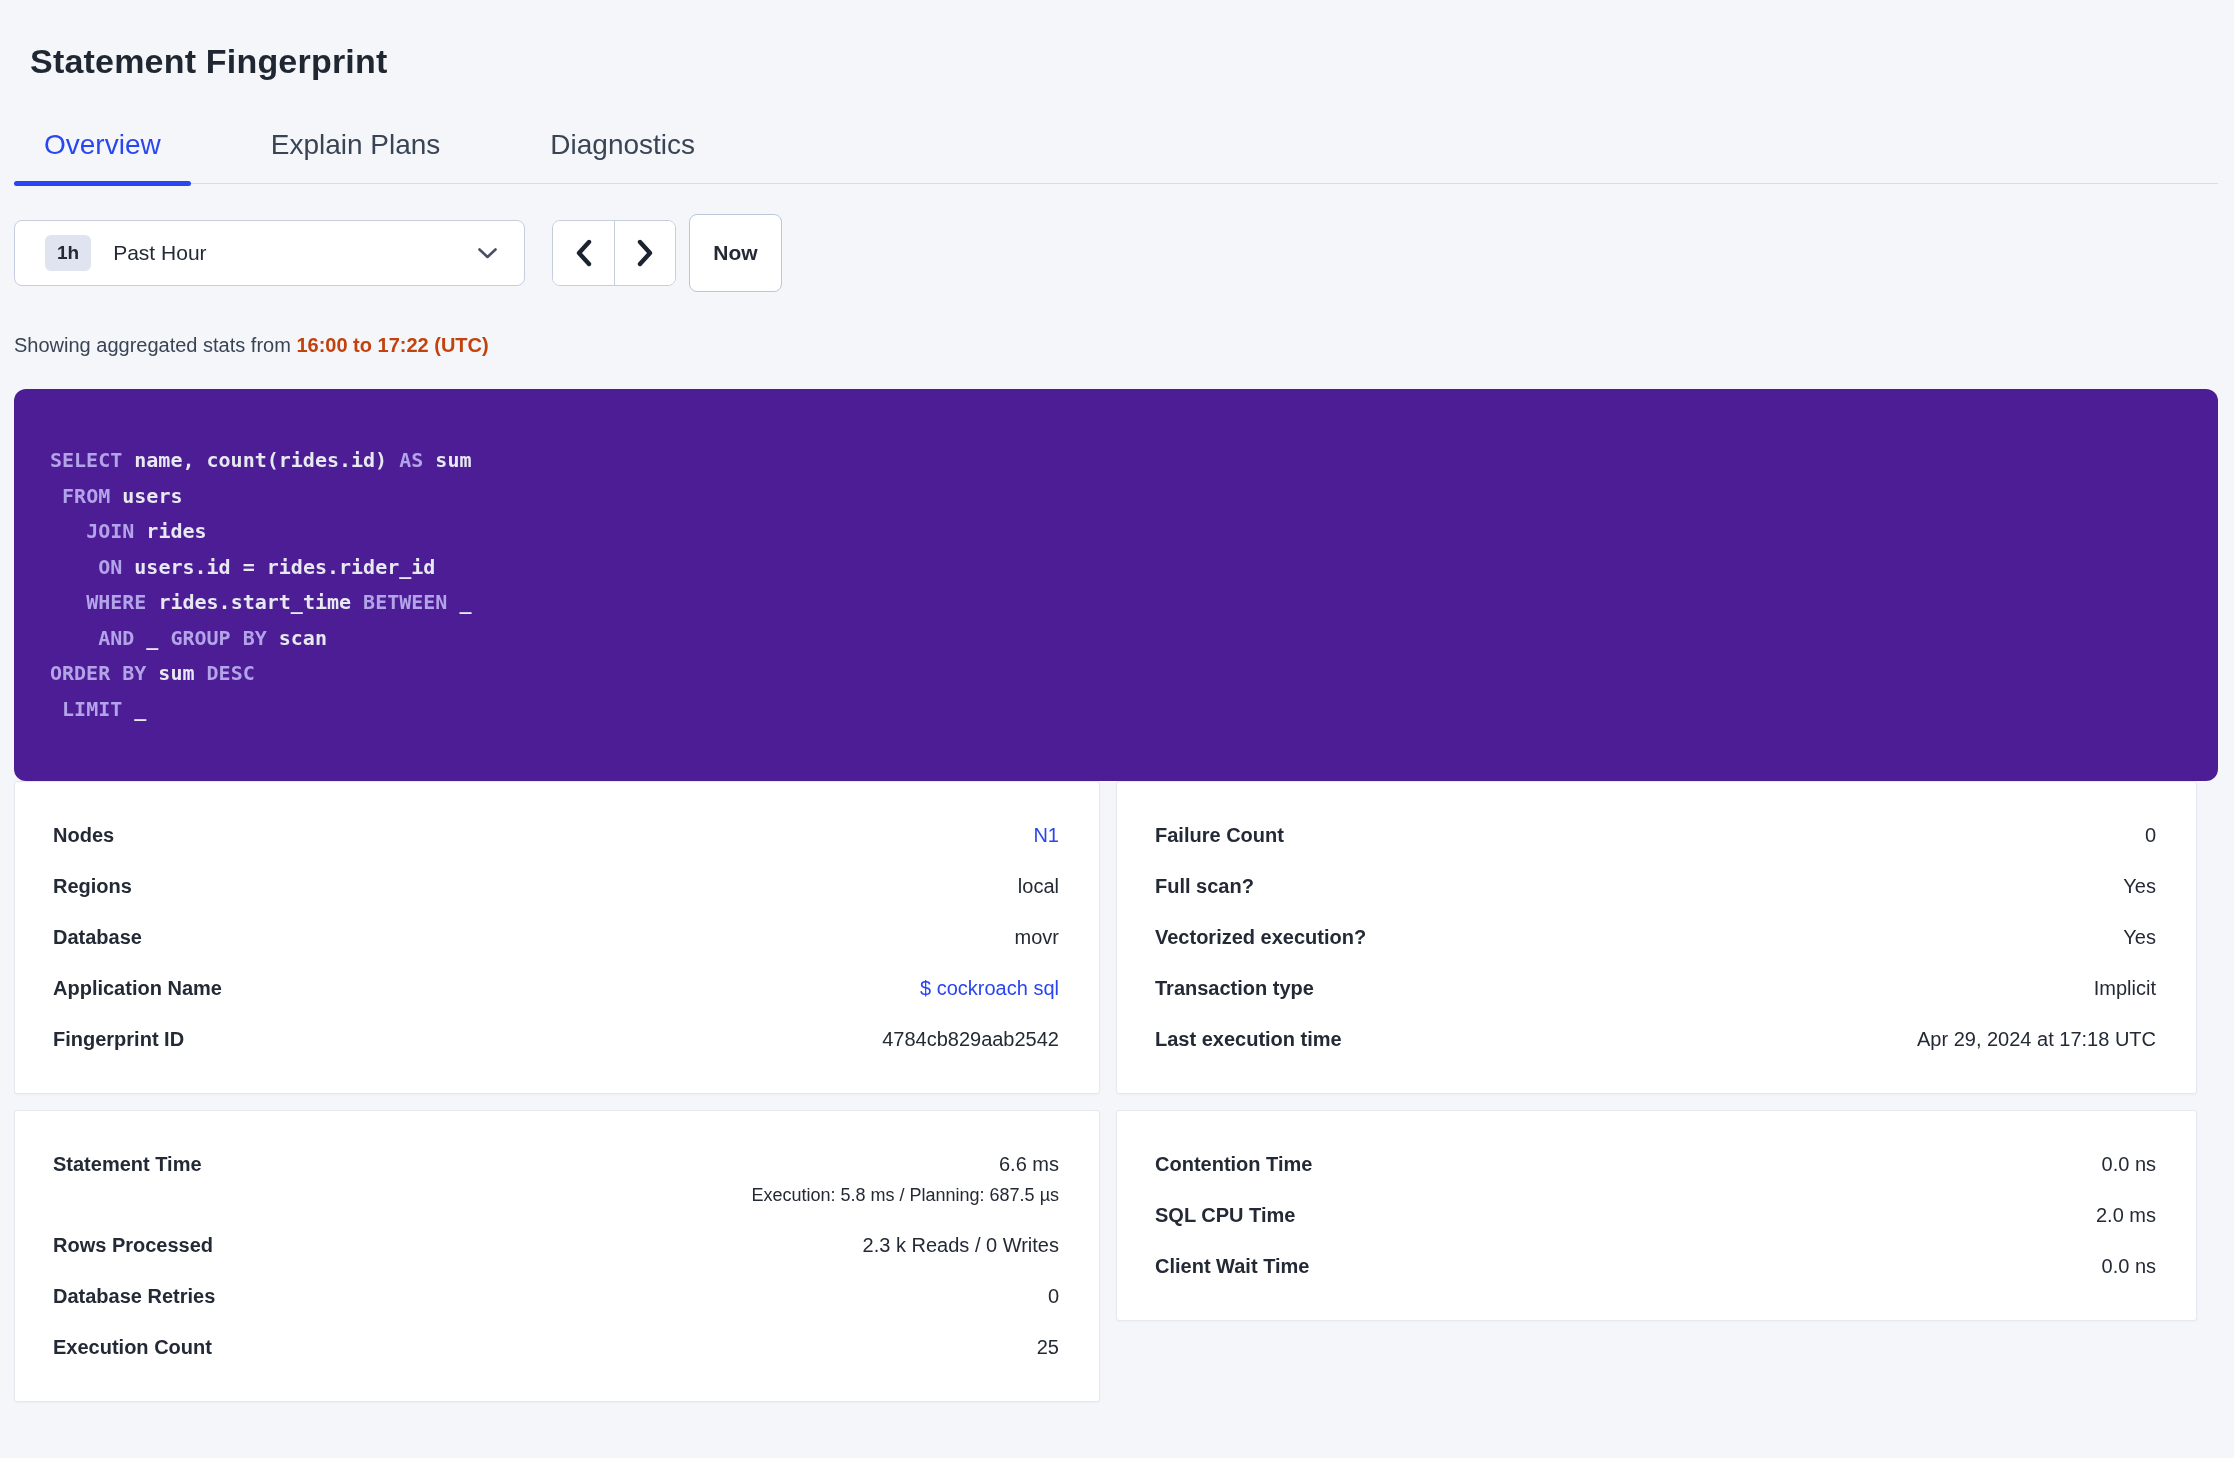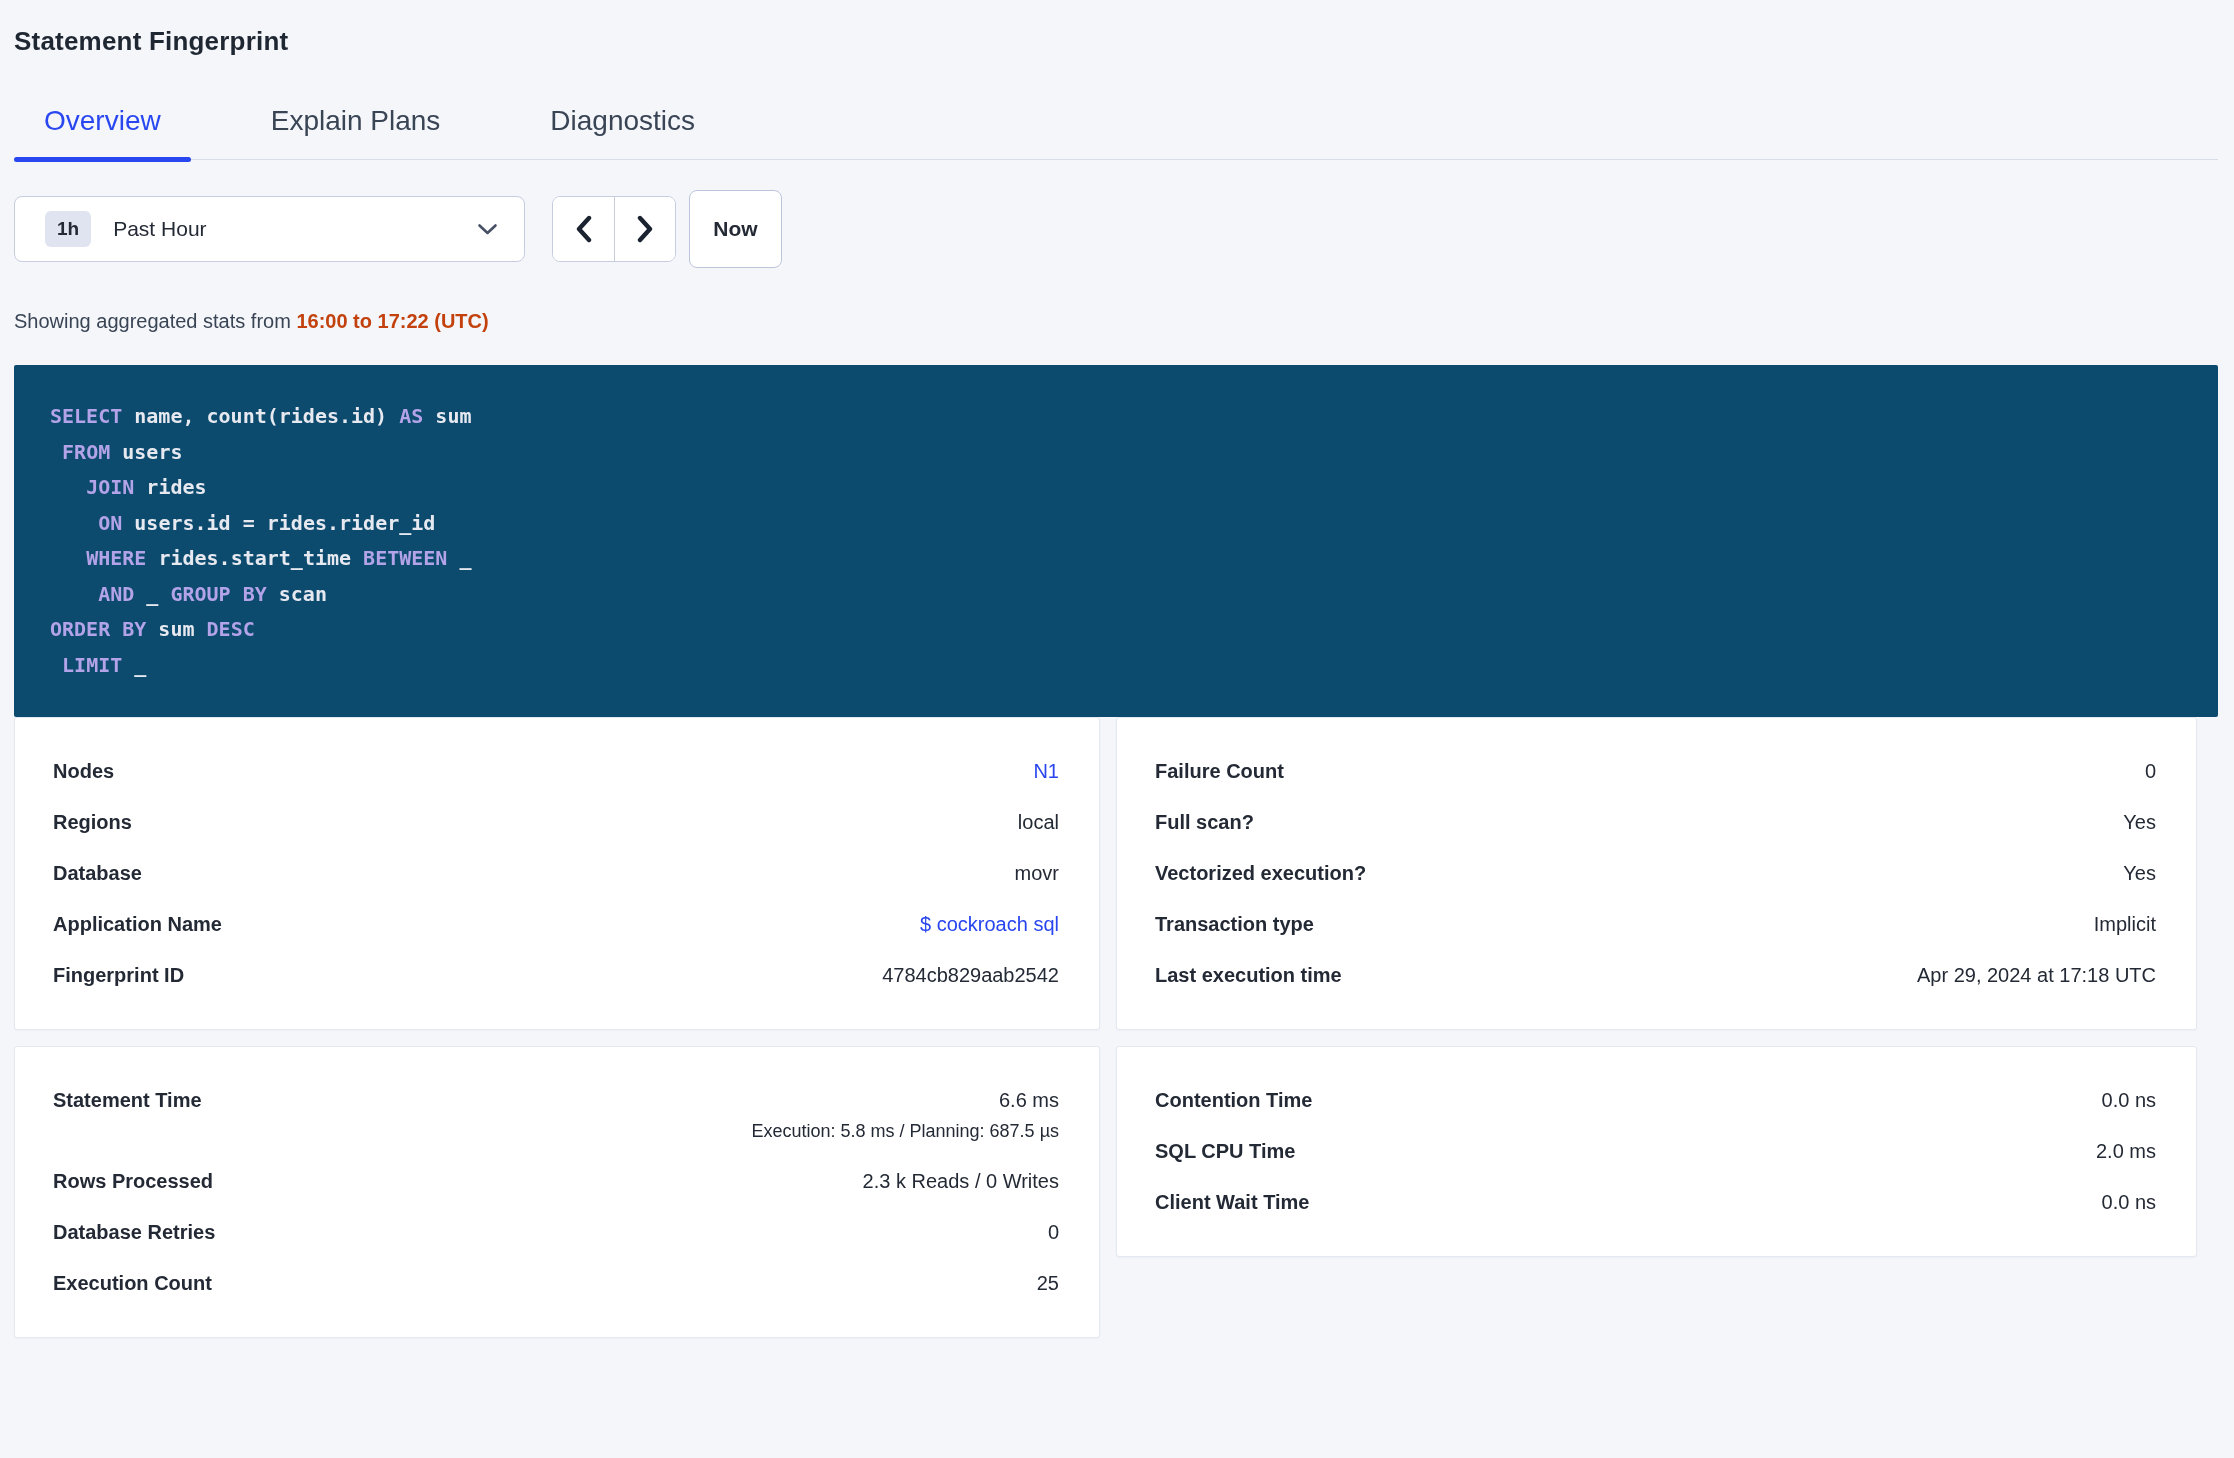--- a/index.html
+++ b/index.html
@@ -6,21 +6,21 @@
   html, body { margin: 0; padding: 0; }
   body {
     width: 2234px; height: 1458px; overflow: hidden;
     background: #f4f6fa;
     font-family: "Liberation Sans", sans-serif;
     color: #242a35;
   }
   .page { padding: 26px 16px 0 14px; }
 
   h1.page-title {
-    margin: 0; font-size: 26px; font-weight: 700; color: #1f2733; letter-spacing: .2px;
+    margin: 16px; font-size: 34px; font-weight: 700; color: #1f2733; letter-spacing: .2px;
   }
 
   .tabs { display: flex; margin-top: 38px; border-bottom: 1px solid #d8dde8; }
   .tab {
     position: relative; margin-right: 50px; padding: 10px 30px 22px;
     font-size: 28px; color: #394455; cursor: pointer; white-space: nowrap;
   }
   .tab.active { color: #2947f0; }
   .tab.active::after {
     content: ""; position: absolute; left: 0; right: 0; bottom: -3px;
@@ -52,22 +52,22 @@
   .now-btn {
     margin-left: 13px; width: 93px; height: 78px;
     background: #fff; border: 1px solid #bcc5db; border-radius: 8px;
     font-family: inherit; font-size: 21px; font-weight: 600; color: #242a35; cursor: pointer;
   }
 
   .caption { margin: 42px 0 0; font-size: 20px; color: #394455; }
   .caption b { color: #c2410c; font-weight: 700; }
 
   .sql-box {
-    margin-top: 32px; background: #0c4a6e; border-radius: 2px;
-    padding: 34px 36px;
+    margin-top: 32px; background: #4c1d95; border-radius: 12px;
+    padding: 54px 36px;
     font-family: "DejaVu Sans Mono", monospace;
     font-size: 20px; line-height: 35.5px; font-weight: 600; color: #e7e9f0;
   }
   .sql-line { white-space: pre; }
   .sql-line .kw { color: #b3a3e8; }
 
   .cards {
     display: grid; grid-template-columns: 1086px 1081px;
     column-gap: 37px; row-gap: 42px; align-items: start; gap: 16px;
   }

